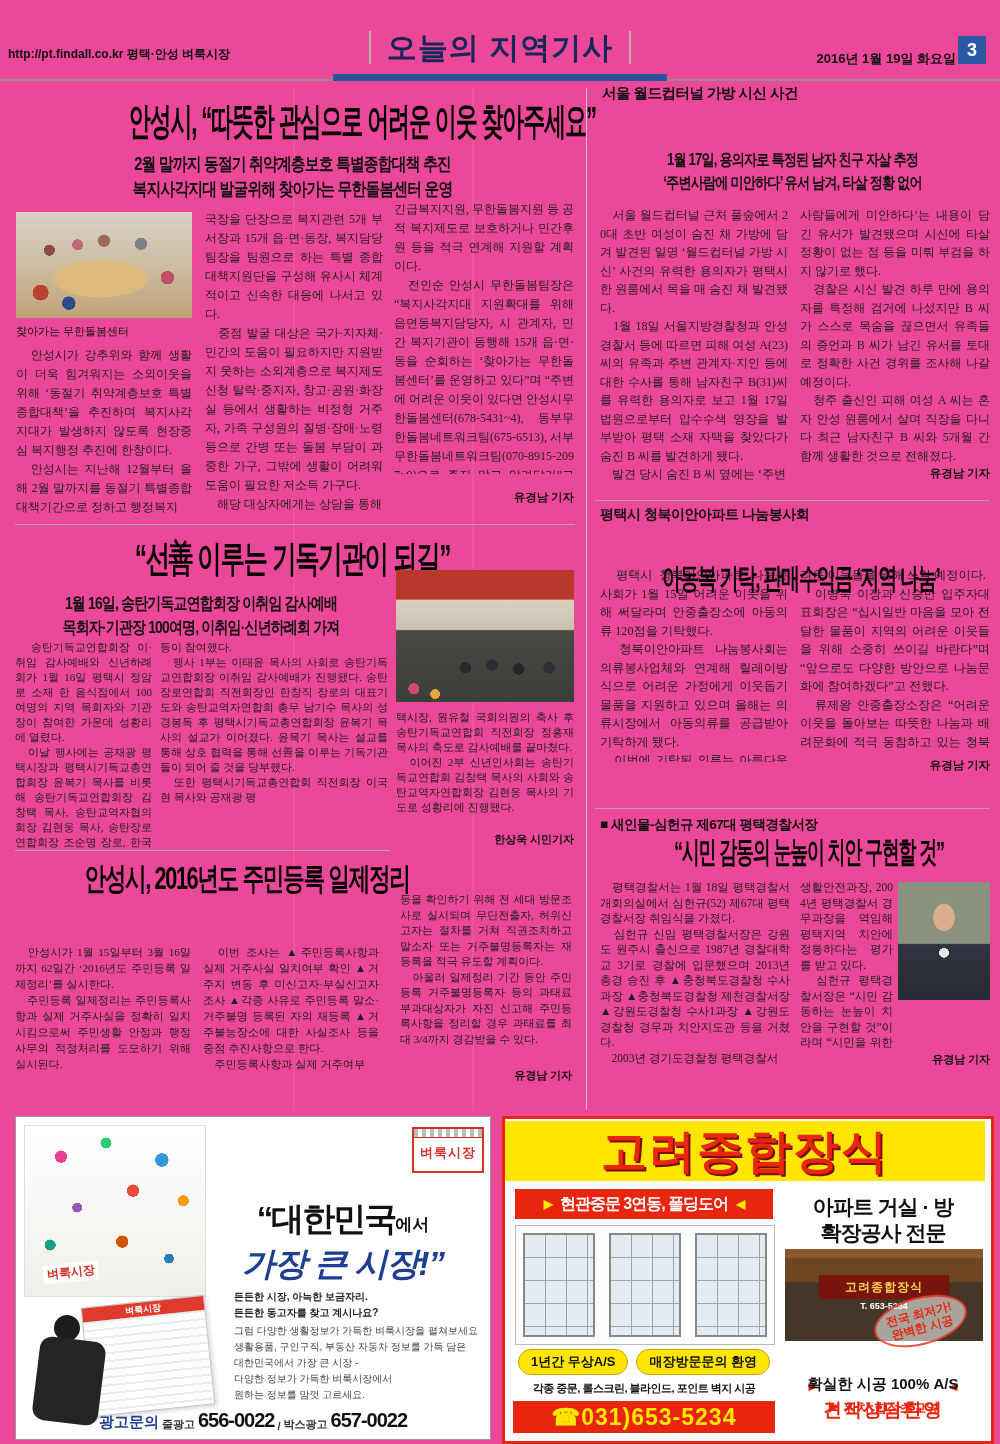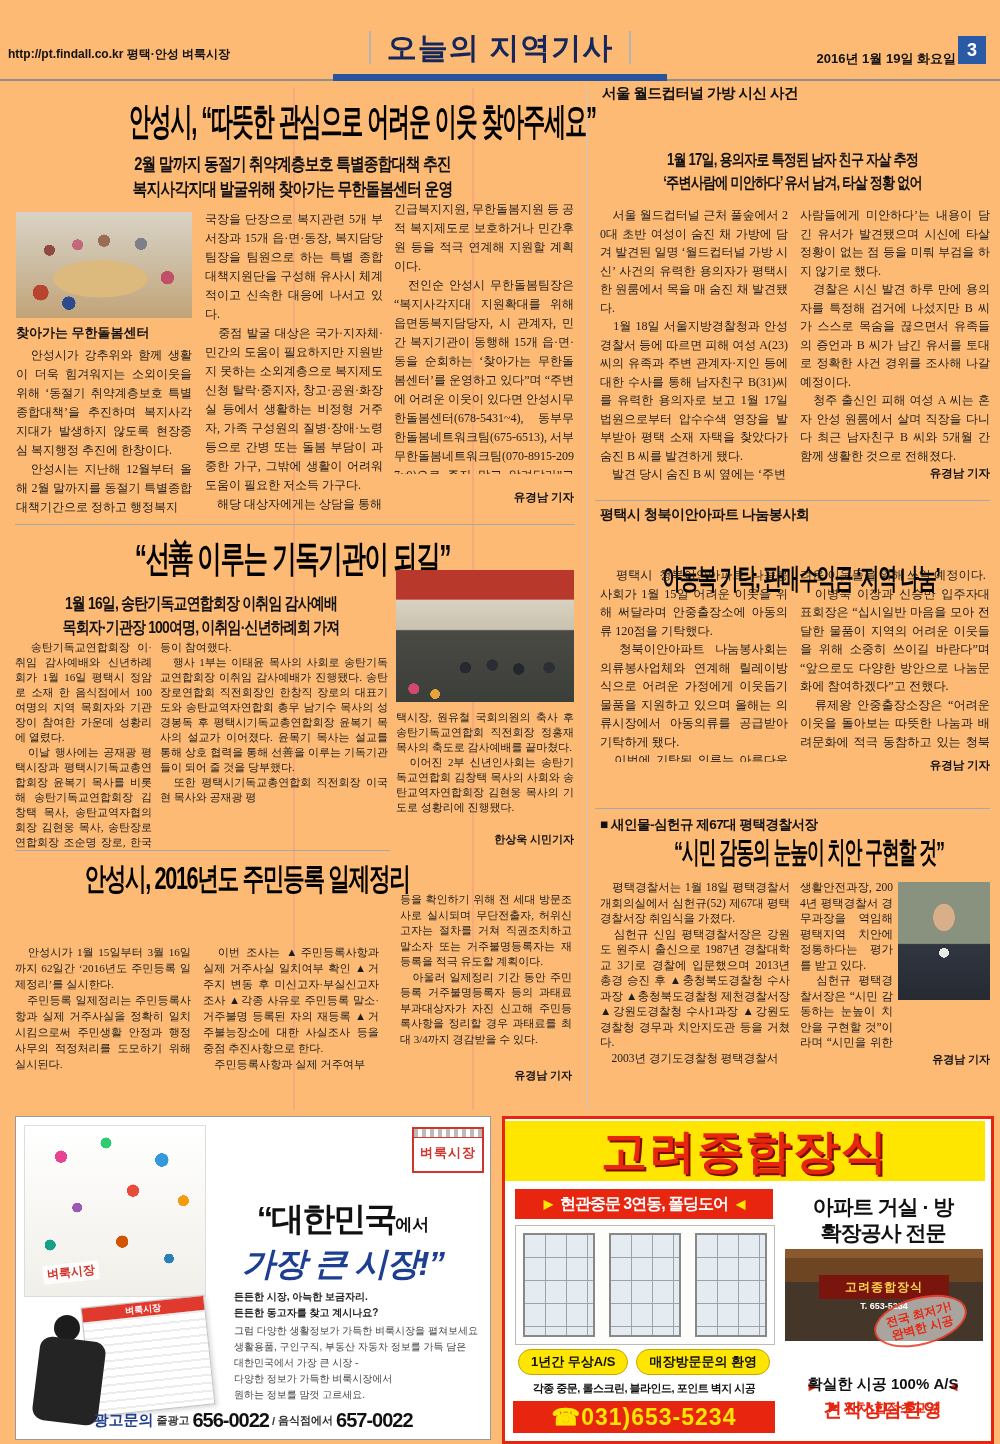--- a/index.html
+++ b/index.html
@@ -1,16 +1,16 @@
 <!DOCTYPE html>
 <html><head>
 <meta charset="utf-8">
 <style>
   html,body{margin:0;padding:0;background:#e7e6e2;}
-  .page{position:relative;width:1000px;height:1444px;background:#fdba74;overflow:hidden;
+  .page{position:relative;width:1000px;height:1444px;background:#ec4899;overflow:hidden;
         font-family:"Liberation Sans",sans-serif;color:#1a1a1a;}
   .abs{position:absolute;}
   
   .hdr-url{font-size:12px;font-weight:700;color:#111;}
   .hdr-title{font-size:30px;font-weight:900;color:#15265a;letter-spacing:1px;
              border-left:2px solid #b5b5b5;border-right:2px solid #b5b5b5;padding:0 16px;}
   .hdr-date{font-size:13px;font-weight:800;color:#111;}
   .page-box{width:28px;height:28px;background:#2a5aa6;color:#fff;font-size:18px;font-weight:800;
             text-align:center;line-height:28px;}
   .rule-gray{height:2px;background:#8f8f8f;}
@@ -21,21 +21,21 @@
   
   .hl{font-weight:900;text-align:center;white-space:nowrap;color:#000;letter-spacing:-2px;
       transform-origin:center;font-family:"Liberation Sans",sans-serif;}
   .sh{font-weight:800;text-align:center;white-space:nowrap;color:#111;letter-spacing:-1px;
       transform:scaleX(.82);transform-origin:center;}
   .kick{font-weight:800;color:#111;letter-spacing:-0.5px;}
   
   .bt{font-family:"Liberation Serif",serif;text-align:justify;word-break:break-all;
       white-space:pre-line;color:#1c1c1c;overflow:hidden;}
   .by{font-family:"Liberation Serif",serif;font-weight:700;text-align:right;font-size:11.5px;color:#111;}
-  .cap{font-size:13px;font-weight:700;color:#111;}
+  .cap{font-size:11px;font-weight:400;color:#111;}
   
   .ph{overflow:hidden;}
   .ph1{background:
     radial-gradient(circle 13px at 14% 76%,#b8432f 0 60%,transparent 62%),
     radial-gradient(circle 11px at 30% 86%,#2e4a8f 0 60%,transparent 62%),
     radial-gradient(circle 11px at 86% 62%,#c14f6a 0 60%,transparent 62%),
     radial-gradient(circle 10px at 71% 30%,#7d8088 0 60%,transparent 62%),
     radial-gradient(circle 10px at 50% 27%,#9a6b55 0 60%,transparent 62%),
     radial-gradient(circle 9px at 35% 31%,#c2687a 0 60%,transparent 62%),
     radial-gradient(circle 9px at 19% 36%,#8f4b42 0 60%,transparent 62%),
@@ -83,21 +83,21 @@
   .smalls{font-size:10px;line-height:16px;color:#444;white-space:pre-line;}
   .smalls.b{font-weight:700;color:#222;}
   .paper{position:absolute;left:62px;top:2px;width:122px;height:108px;border:1px solid #c4c4c4;
          transform:rotate(-6deg);background:
          repeating-linear-gradient(180deg,#fff 0 6px,#ececec 6px 8px);box-shadow:2px 2px 4px rgba(0,0,0,.15);}
   .paper-head{height:14px;background:#e03a2f;color:#fff;font-size:9px;font-weight:800;
               text-align:center;line-height:14px;}
   .w-head{position:absolute;left:30px;top:16px;width:26px;height:26px;border-radius:50%;background:#1c1c1c;}
   .w-body{position:absolute;left:12px;top:40px;width:66px;height:84px;border-radius:12px;
           background:#242424;transform:rotate(7deg);}
-  .contact{display:flex;align-items:center;justify-content:center;gap:3px;}
+  .contact{display:flex;align-items:flex-end;justify-content:center;gap:3px;}
   .contact .lbl{font-size:15px;font-weight:900;color:#223f8f;}
   .contact .it{font-size:11px;font-weight:700;color:#333;}
   .contact .num{font-size:20px;font-weight:900;color:#111;letter-spacing:-1px;}
   
   .ad-right{background:#fff;border:3px solid #e8250f;}
   .gy-band{background:#ffe600;text-align:center;}
   .gy-title{font-size:46px;font-weight:900;color:#e8250f;letter-spacing:2px;line-height:60px;
             text-shadow:2px 2px 0 #7a0c00;}
   .gy-banner{background:#e8250f;color:#fff;display:flex;align-items:center;justify-content:center;gap:8px;
              font-size:16px;font-weight:900;letter-spacing:-1px;}
@@ -252,21 +252,21 @@
         <div class="paper-head">벼룩시장</div>
       </div>
       <div class="w-head"></div>
       <div class="w-body"></div>
     </div>
     <div class="abs contact" style="left:10px;top:292px;width:454px;">
       <span class="lbl">광고문의</span>
       <span class="it">줄광고</span>
       <span class="num">656-0022</span>
       <span class="it">/</span>
-      <span class="it">음식점에서</span>
+      <span class="it">박스광고</span>
       <span class="num">657-0022</span>
     </div>
   </div>
 
   <div class="abs ad-right" style="left:502px;top:1116px;width:486px;height:322px;">
     <div class="abs gy-band" style="left:0;top:2px;width:480px;height:60px;">
       <div class="gy-title">고려종합장식</div>
     </div>
     <div class="abs gy-banner" style="left:10px;top:70px;width:258px;height:30px;">
       <span class="arr">▶</span>

